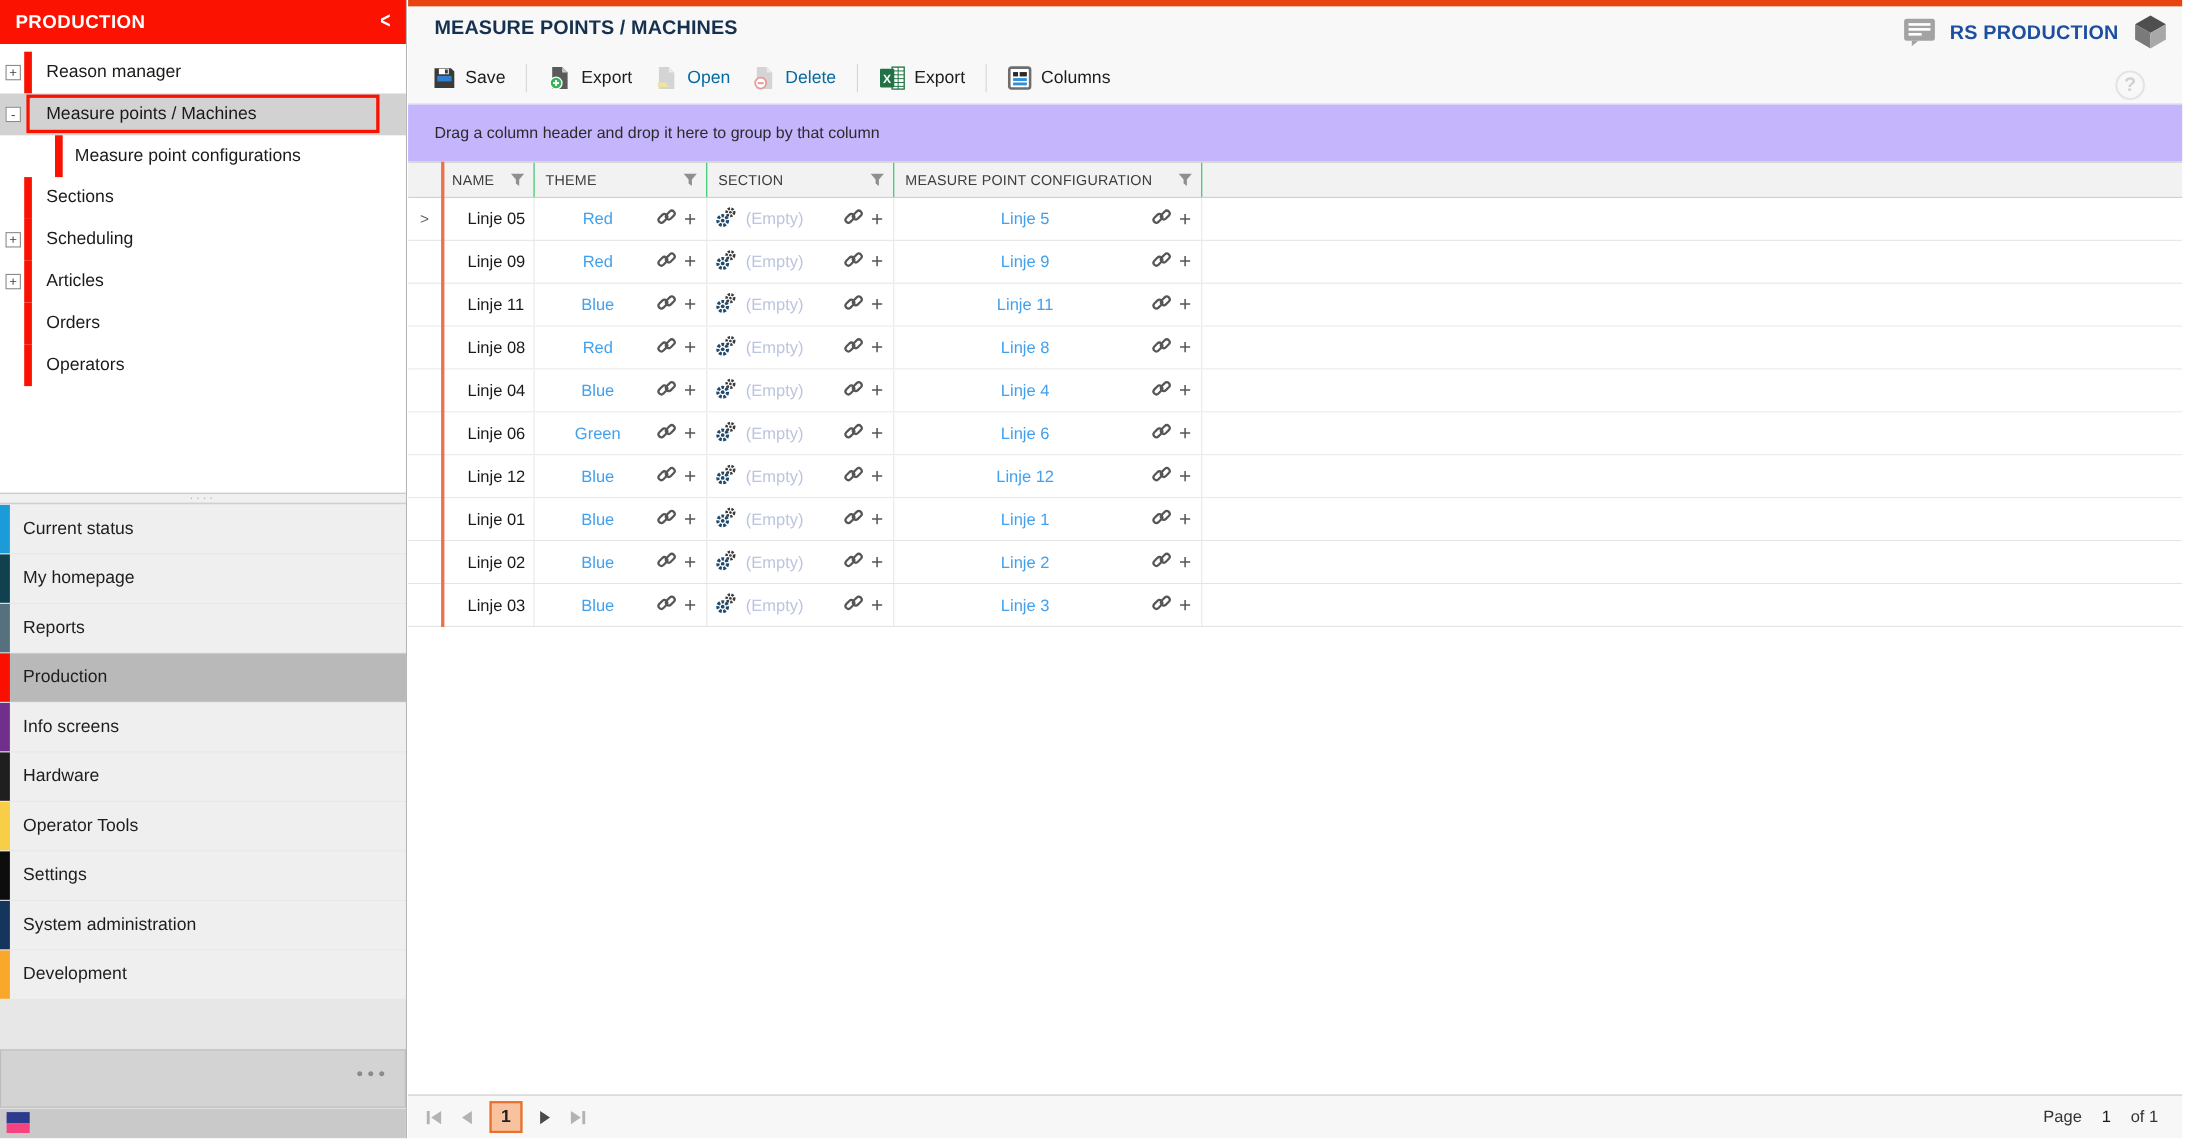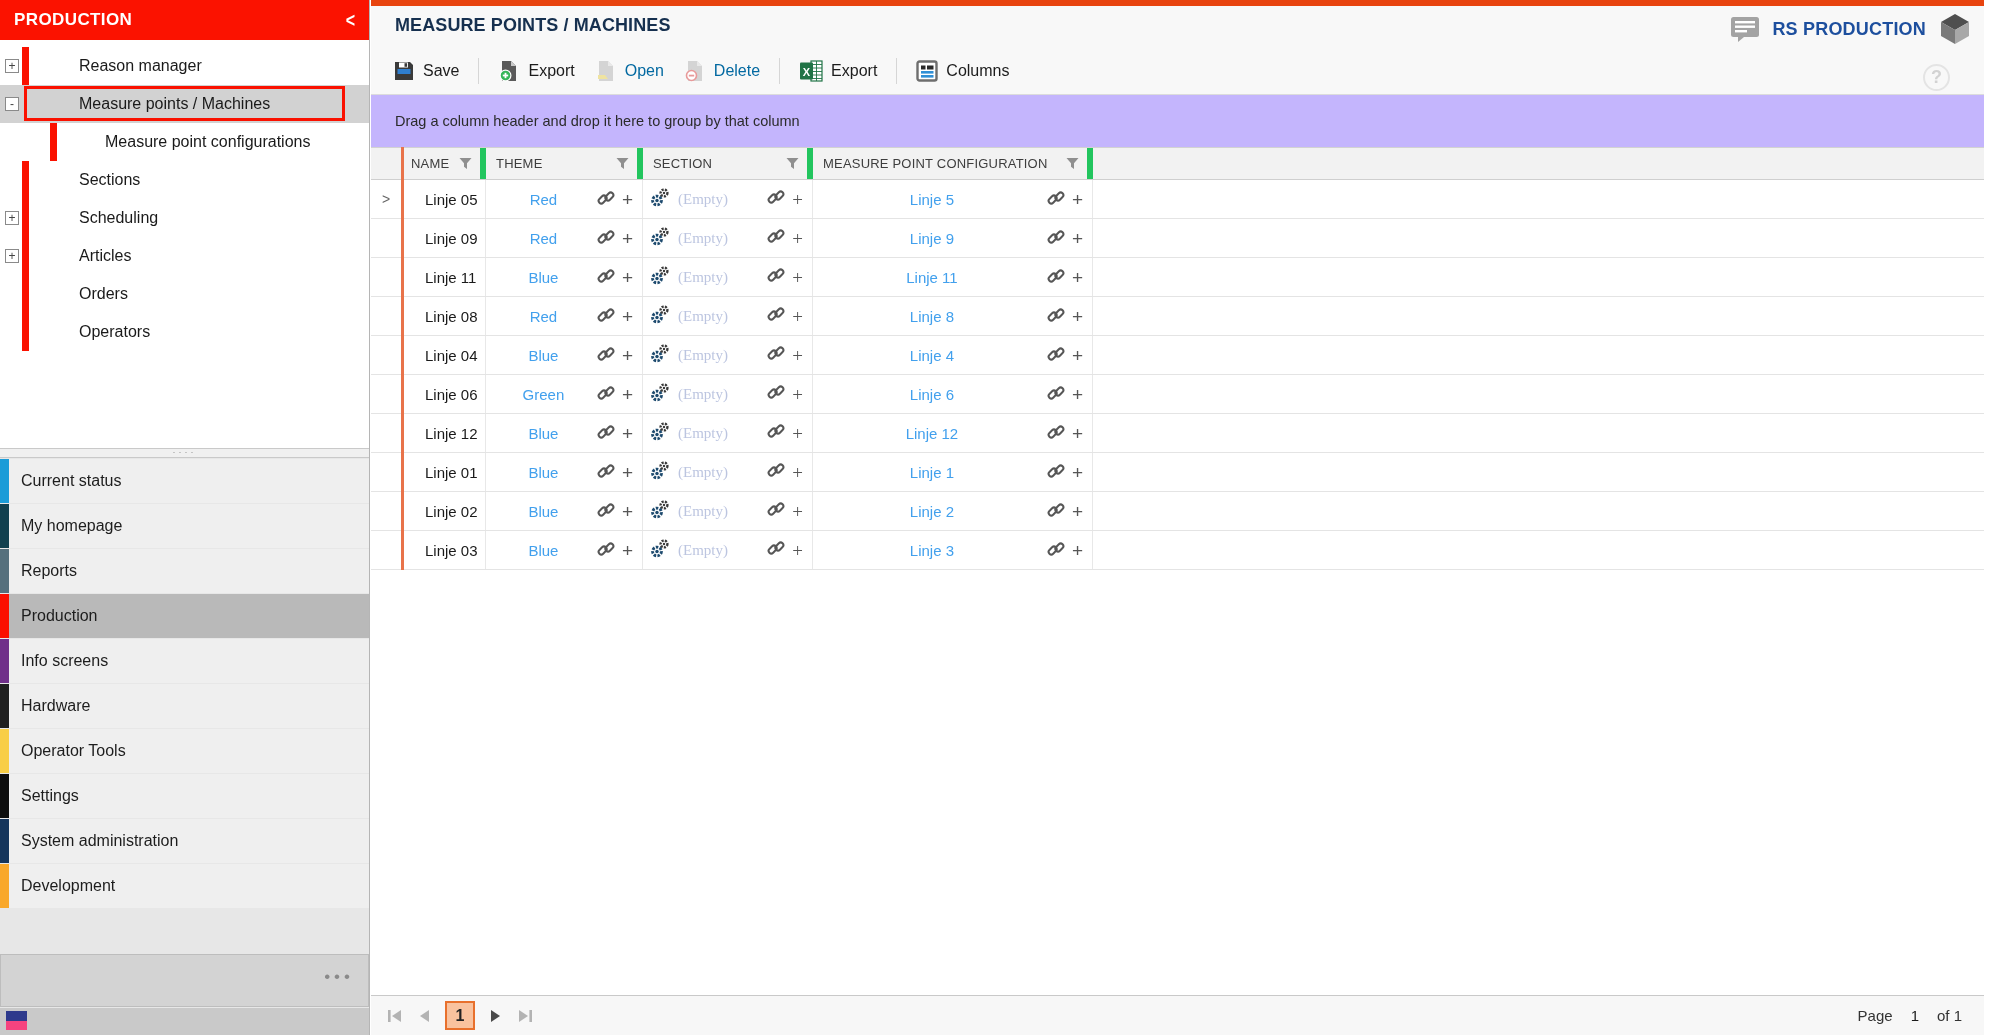--- a/index.html
+++ b/index.html
@@ -14,21 +14,21 @@
   .sb-collapse { margin-left:auto; font-weight:bold; font-size:16px; cursor:pointer; transform:scaleY(1.3); }
 
   .tree-panel { position:absolute; top:40px; left:0; right:0; height:408px; background:#fff; padding-top:7px; }
   .tree-item { position:relative; height:38px; line-height:38px; font-size:16px; color:#1a1a1a; padding-left:42px; }
   .tree-item .t-bar { position:absolute; left:22px; top:0; bottom:0; width:7px; background:#fa1100; }
   .tree-item .t-expander { position:absolute; left:5px; top:12px; width:14px; height:14px; border:1px solid #8a8a8a; background:#fff; font-size:12px; line-height:12px; text-align:center; color:#444; }
   .tree-item.lvl1 { padding-left:68px; }
   .tree-item.lvl1 .t-bar { left:50px; }
   .tree-item.selected { background:#d2d2d2; }
   .tree-item.selected .sel-box { position:absolute; left:24px; right:24px; top:1px; bottom:2px; border:3px solid #fa1100; }
-  .tree-item .t-label { position:relative; z-index:2;margin-left:37px; }
+  .tree-item .t-label { position:relative; z-index:2; }
 
   .splitter { position:absolute; top:448px; left:0; right:0; height:10px; background:#f0f0f0; border-top:1px solid #c9c9c9; border-bottom:1px solid #c9c9c9; text-align:center; color:#8f8f8f; font-size:9px; line-height:7px; letter-spacing:3px; }
 
   .menu-panel { position:absolute; top:459px; left:0; right:0; }
   .menu-item { position:relative; height:44px; line-height:44px; background:#efefef; margin-bottom:1px; padding-left:21px; font-size:16px; color:#1d1d1d; cursor:pointer; }
   .menu-item.selected { background:#b9b9b9; }
   .menu-item .stripe { position:absolute; left:0; top:0; bottom:0; width:9px; }
 
   .overflow-bar { position:absolute; top:954px; left:0; right:0; height:53px; background:#d3d3d3; border:1px solid #bdbdbd; }
   .overflow-dots { position:absolute; right:14px; top:12px; color:#8a8a8a; font-size:17px; letter-spacing:4px; cursor:pointer; }
@@ -51,35 +51,35 @@
   .tb-btn.disabled { color:#0369a1; cursor:default; }
   .tb-sep { width:1px; height:26px; background:#d6d6d6; margin:0 9px; }
   .help-circle { position:absolute; right:34px; top:16px; width:27px; height:27px; border:2px solid #e4e4e4; border-radius:50%; color:#d2d2d2; font-size:18px; font-weight:bold; text-align:center; line-height:23px; cursor:pointer; }
 
   .content { position:absolute; top:95px; left:0; right:0; bottom:40px; background:#fff; }
   .group-panel { height:52px; line-height:52px; padding-left:24px; font-size:14.5px; color:#2b2b2b; background:#c4b5fd; }
 
   .grid { position:relative; }
   .orange-line { position:absolute; left:30px; top:0; width:3px; height:423px; background:#e8734a; z-index:6; }
   .grid-header { display:flex; height:33px; background:#f2f2f2; border-top:1px solid #d2d2d2; border-bottom:1px solid #cfcfcf; font-size:13px; color:#3d3d3d; }
-  .gh-cell { display:flex; align-items:center; border-right:6px solid #22c55e; padding:0 8px 0 10px; }
+  .gh-cell { display:flex; align-items:center; border-right:1px solid #22c55e; padding:0 8px 0 10px; }
   .gh-label { flex:1; letter-spacing:0.2px; }
   .gh-exp { width:30px; border-right:none; }
   .gh-name { width:85px; }
   .gh-theme { width:157px; }
   .gh-section { width:170px; }
   .gh-config { width:280px; }
   .gh-filler { flex:1; border-right:none; }
 
   .grid-row { display:flex; height:39px; border-bottom:1px solid #e4e4e4; font-size:15px; background:#fff; }
   .gc { display:flex; align-items:center; border-right:1px solid #e8e8e8; }
   .c-exp { width:30px; justify-content:center; color:#666; font-size:14px; border-right:none; }
   .c-name { width:85px; padding-left:24px; color:#1a1a1a; }
   .c-theme { width:157px; padding:0 9px 0 4px; }
-  .c-section { width:170px; padding:0 9px 0 7px;font-family:Liberation Serif, serif; }
+  .c-section { width:170px; padding:0 9px 0 7px; }
   .c-config { width:280px; padding:0 9px 0 4px; }
   .c-filler { flex:1; border-right:none; }
   .link { flex:1; text-align:center; color:#42a0ed; cursor:pointer; }
   .empty-label { color:#bcc5e0; margin-left:7px; }
   .spacer { flex:1; }
   .icons { display:flex; align-items:center; gap:7px; }
   .plus-glyph { color:#565656; font-size:19px; line-height:19px; cursor:pointer; }
 
   
   .pager { position:absolute; bottom:0; left:0; right:0; height:40px; background:#f7f7f7; border-top:1px solid #c9c9c9; display:flex; align-items:center; padding:0 16px; gap:15px; }

